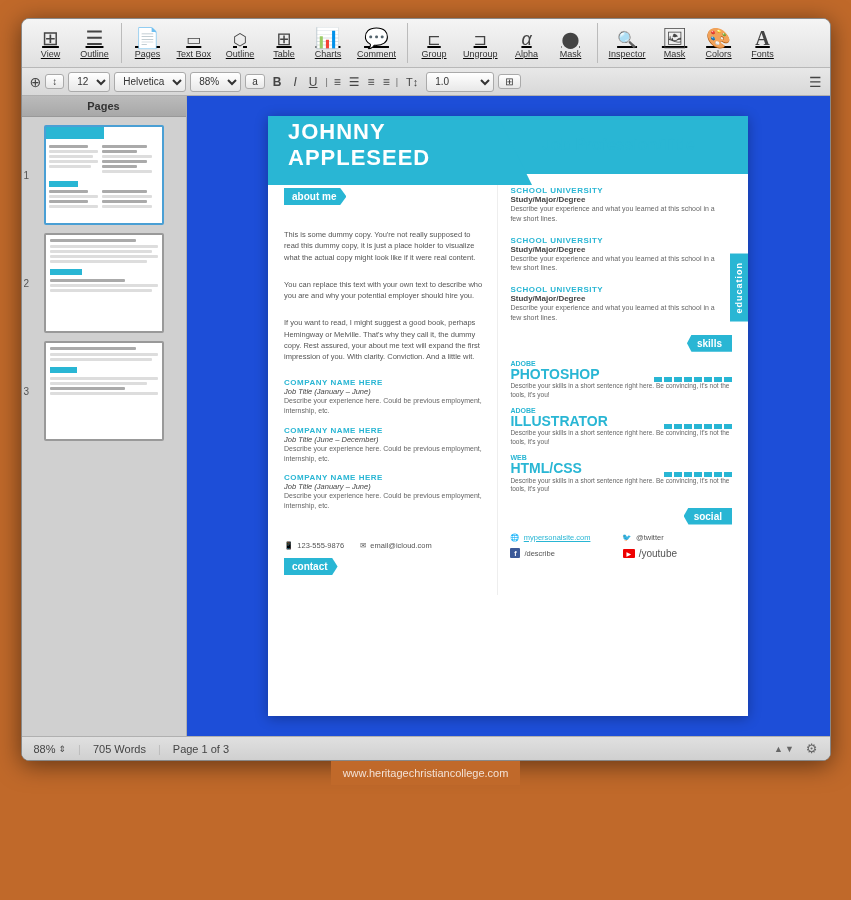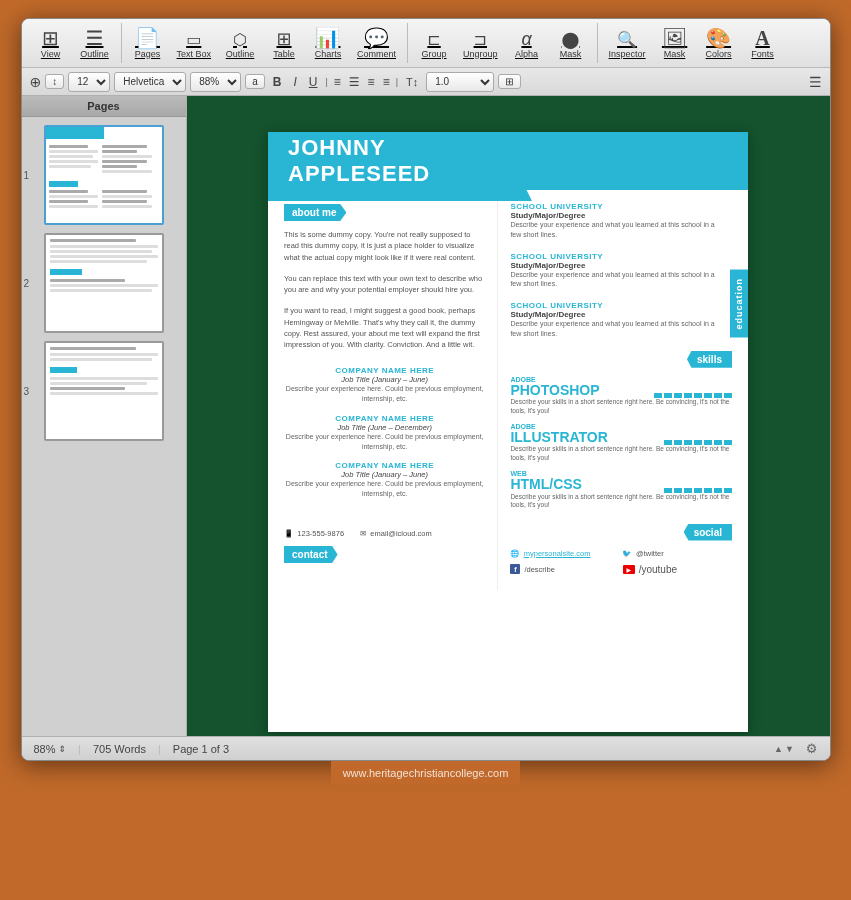--- a/index.html
+++ b/index.html
@@ -187,24 +187,24 @@
       background: #ddd;
       margin-bottom: 2px;
       border-radius: 1px;
     }
     .thumb-line.dark { background: #aaa; }
 
     
     .doc-area {
       flex: 1;
       overflow: auto;
-      background: #14532d;
+      background: #1d4ed8;
       display: flex;
       justify-content: center;
-      padding: 36px;
+      padding: 20px;
     }
 
     
     .resume-page {
       background: white;
       width: 480px;
       min-height: 600px;
       box-shadow: 0 2px 12px rgba(0,0,0,0.3);
       position: relative;
       font-family: Arial, sans-serif;
@@ -298,20 +298,21 @@
       clip-path: polygon(10% 0, 100% 0, 100% 100%, 10% 100%, 0 50%);
       float: right;
     }
 
     
     .about-text {
       font-size: 7.5px;
       color: #555;
       line-height: 1.5;
       margin-bottom: 10px;
+      margin-top: 16px;
     }
 
     
     .edu-entry {
       margin-bottom: 12px;
     }
     .edu-school {
       font-size: 8px;
       font-weight: bold;
       color: #29b6d4;
@@ -328,21 +329,20 @@
       color: #666;
       line-height: 1.4;
     }
 
     
     .exp-section {
       margin-top: 8px;
     }
     .exp-entry {
       margin-bottom: 10px;
-      text-align: center;
     }
     .company-name {
       font-size: 8px;
       font-weight: bold;
       color: #29b6d4;
       text-transform: uppercase;
       letter-spacing: 0.5px;
     }
     .job-title {
       font-size: 7.5px;

